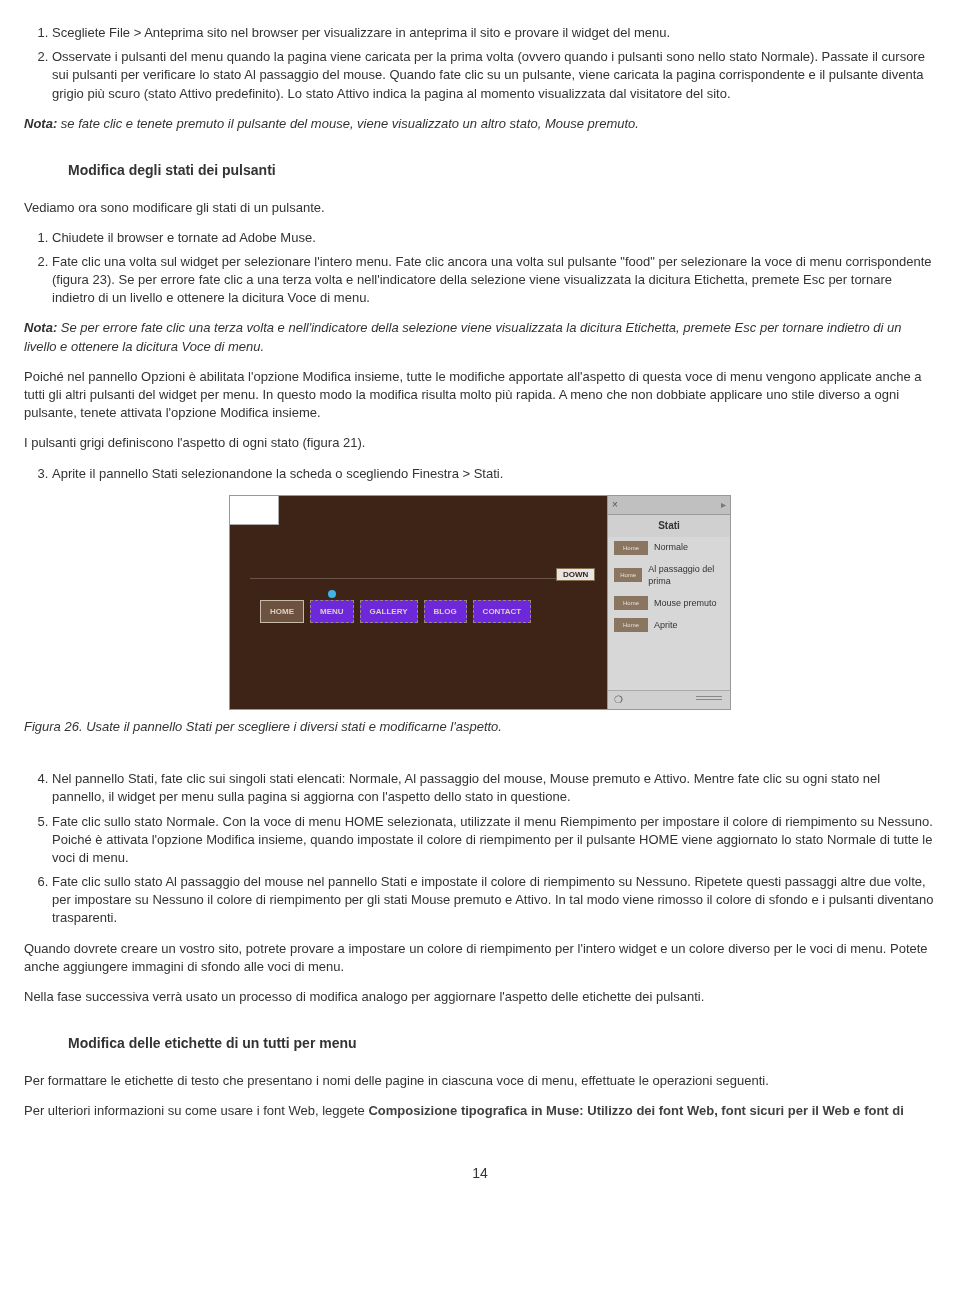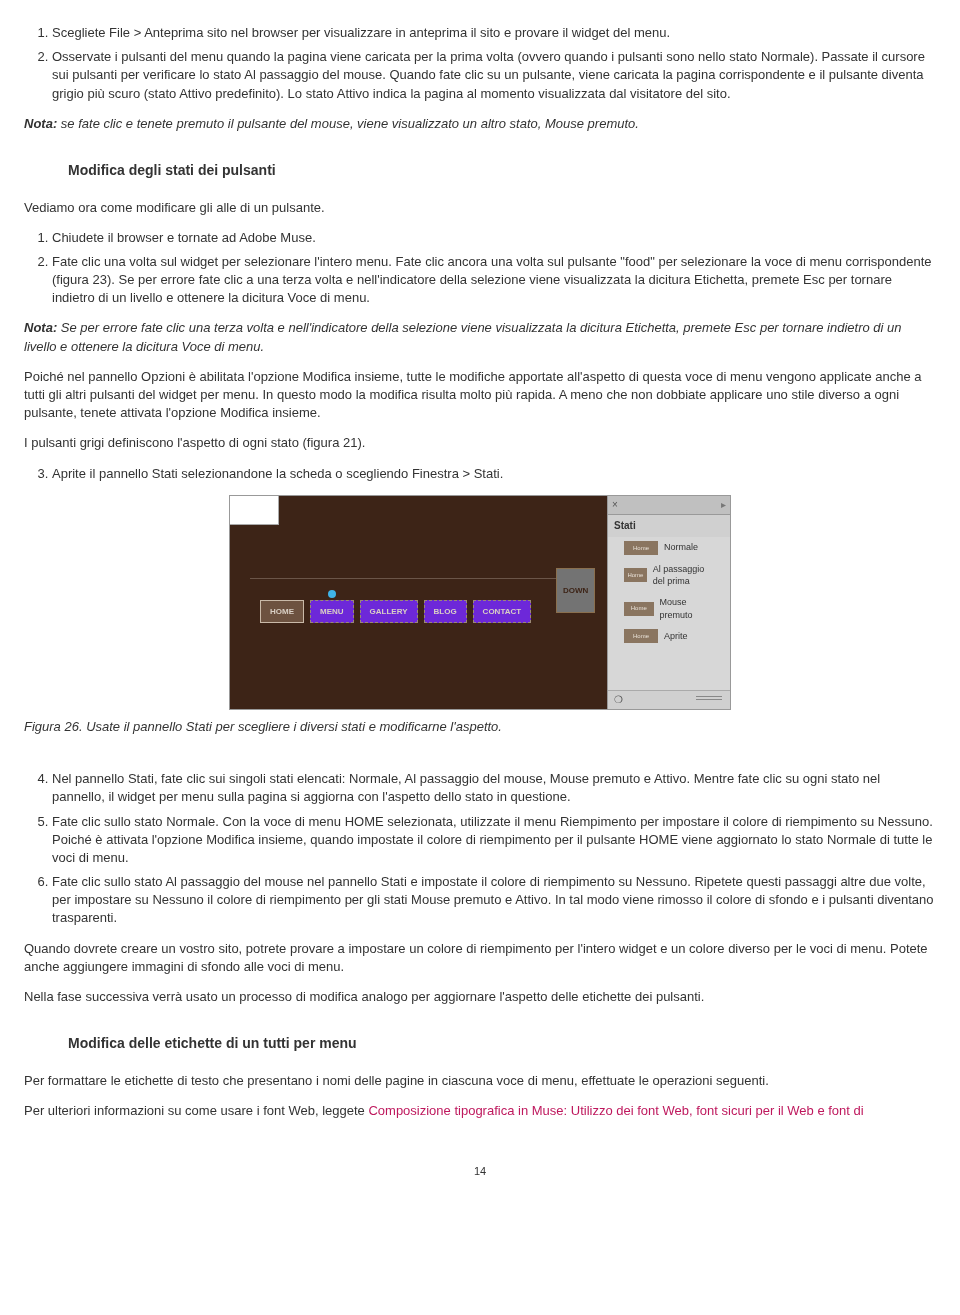--- a/index.html
+++ b/index.html
@@ -59,25 +59,25 @@
   .ribbon-line {
     position: absolute;
     left: 20px; top: 82px;
     width: 340px;
     height: 1px;
     background: #6b5548;
   }
   .ribbon-tag {
     position: absolute;
     left: 326px; top: 72px;
-    background: #737373;
+    background: #e5e5e5;
     color: #3d2417;
     font-size: 8px;
     font-weight: bold;
-    padding: 16px 6px;
+    padding: 0 6px;
     border: 1px solid #8a6f4e;
   }
   .nav-row {
     position: absolute;
     left: 30px; top: 104px;
     display: flex;
     gap: 6px;
   }
   .nav-btn {
     background: #6d28d9;
@@ -123,25 +123,26 @@
     right: 4px; top: 2px;
     font-size: 10px;
     color: #777;
   }
   .panel-title {
     font-size: 10px;
     font-weight: bold;
     padding: 4px 6px;
     color: #333;
     background: #d0d0d0;
+    text-align: center;
   }
   .state-row {
     display: flex;
     align-items: center;
-    padding: 4px 16px;
+    padding: 4px 6px;
     gap: 6px;
   }
   .state-thumb {
     width: 34px;
     height: 14px;
     background: #8a7560;
     color: #e8e0d6;
     font-size: 6px;
     display: flex;
     align-items: center;
@@ -165,45 +166,45 @@
     color: #555;
   }
   .panel-foot-lines {
     position: absolute;
     right: 8px; top: 5px;
     width: 26px;
     height: 6px;
     background: repeating-linear-gradient(to bottom, #888 0 1px, transparent 1px 3px);
   }
   .caption { font-style: italic; margin-top: 6px; }
-  .link { color: #be185d; text-decoration: none; }
+  .link { color: #404040; text-decoration: none; font-weight: bold; }
   .page-num {
     text-align: center;
-    font-size: 11px;
+    font-size: 14px;
     margin-top: 44px;
     color: #333;
   }
 </style>
 </head>
 <body>
 
 
 
 <ol>
   <li>Scegliete File &gt; Anteprima sito nel browser per visualizzare in anteprima il sito e provare il widget del menu.</li>
   <li>Osservate i pulsanti del menu quando la pagina viene caricata per la prima volta (ovvero quando i pulsanti sono nello stato Normale). Passate il cursore sui pulsanti per verificare lo stato Al passaggio del mouse. Quando fate clic su un pulsante, viene caricata la pagina corrispondente e il pulsante diventa grigio più scuro (stato Attivo predefinito). Lo stato Attivo indica la pagina al momento visualizzata dal visitatore del sito.</li>
 </ol>
 
 <p>
   <span class="note-label">Nota:</span><span class="note-text"> se fate clic e tenete premuto il pulsante del mouse, viene visualizzato un altro stato, Mouse premuto.</span>
 </p>
 
 <h3>Modifica degli stati dei pulsanti</h3>
 
-<p>Vediamo ora come modificare gli alle di un pulsante.</p>
+<p>Vediamo ora sono modificare gli stati di un pulsante.</p>
 
 <ol>
   <li>Chiudete il browser e tornate ad Adobe Muse.</li>
   <li>Fate clic una volta sul widget per selezionare l'intero menu. Fate clic ancora una volta sul pulsante "food" per selezionare la voce di menu corrispondente (figura 23). Se per errore fate clic a una terza volta e nell'indicatore della selezione viene visualizzata la dicitura Etichetta, premete Esc per tornare indietro di un livello e ottenere la dicitura Voce di menu.</li>
 </ol>
 
 <p>
   <span class="note-label">Nota:</span><span class="note-text"> Se per errore fate clic una terza volta e nell'indicatore della selezione viene visualizzata la dicitura Etichetta, premete Esc per tornare indietro di un livello e ottenere la dicitura Voce di menu.</span>
 </p>
 

